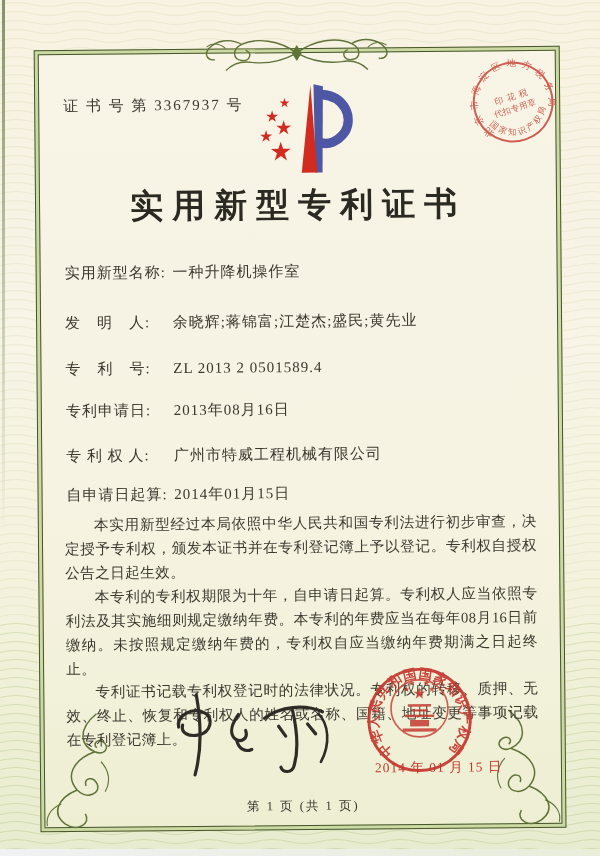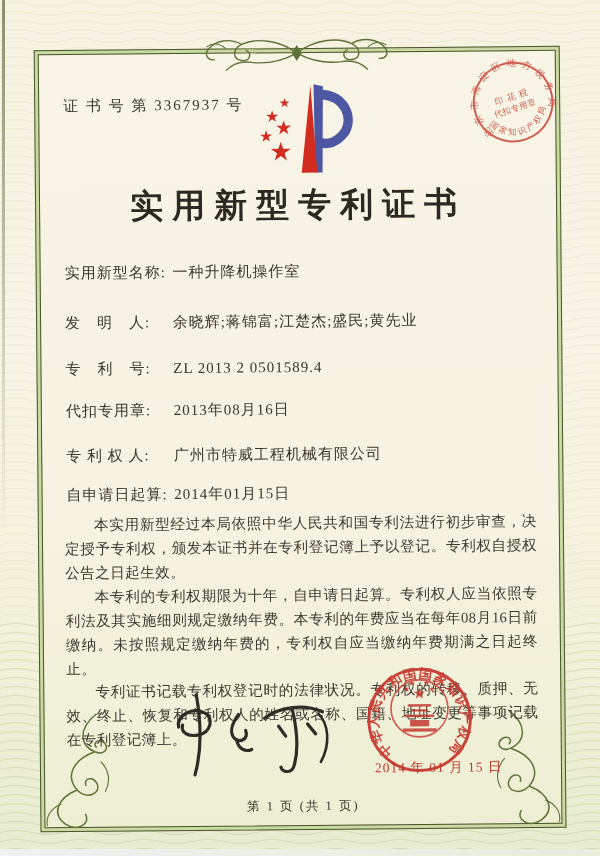--- a/index.html
+++ b/index.html
@@ -138,21 +138,21 @@
   </div>
   <div class="field-row row1">
     <span class="field-label">发　明　人:</span>
     <span class="field-value">余晓辉;蒋锦富;江楚杰;盛民;黄先业</span>
   </div>
   <div class="field-row row2">
     <span class="field-label">专　利　号:</span>
     <span class="field-value">ZL 2013 2 0501589.4</span>
   </div>
   <div class="field-row row3">
-    <span class="field-label">代扣专用章:</span>
+    <span class="field-label">专利申请日:</span>
     <span class="field-value">2013年08月16日</span>
   </div>
   <div class="field-row row4">
     <span class="field-label">专 利 权 人:</span>
     <span class="field-value">广州市特威工程机械有限公司</span>
   </div>
   <div class="field-row row5">
     <span class="field-label">自申请日起算:</span>
     <span class="field-value">2014年01月15日</span>
   </div>

